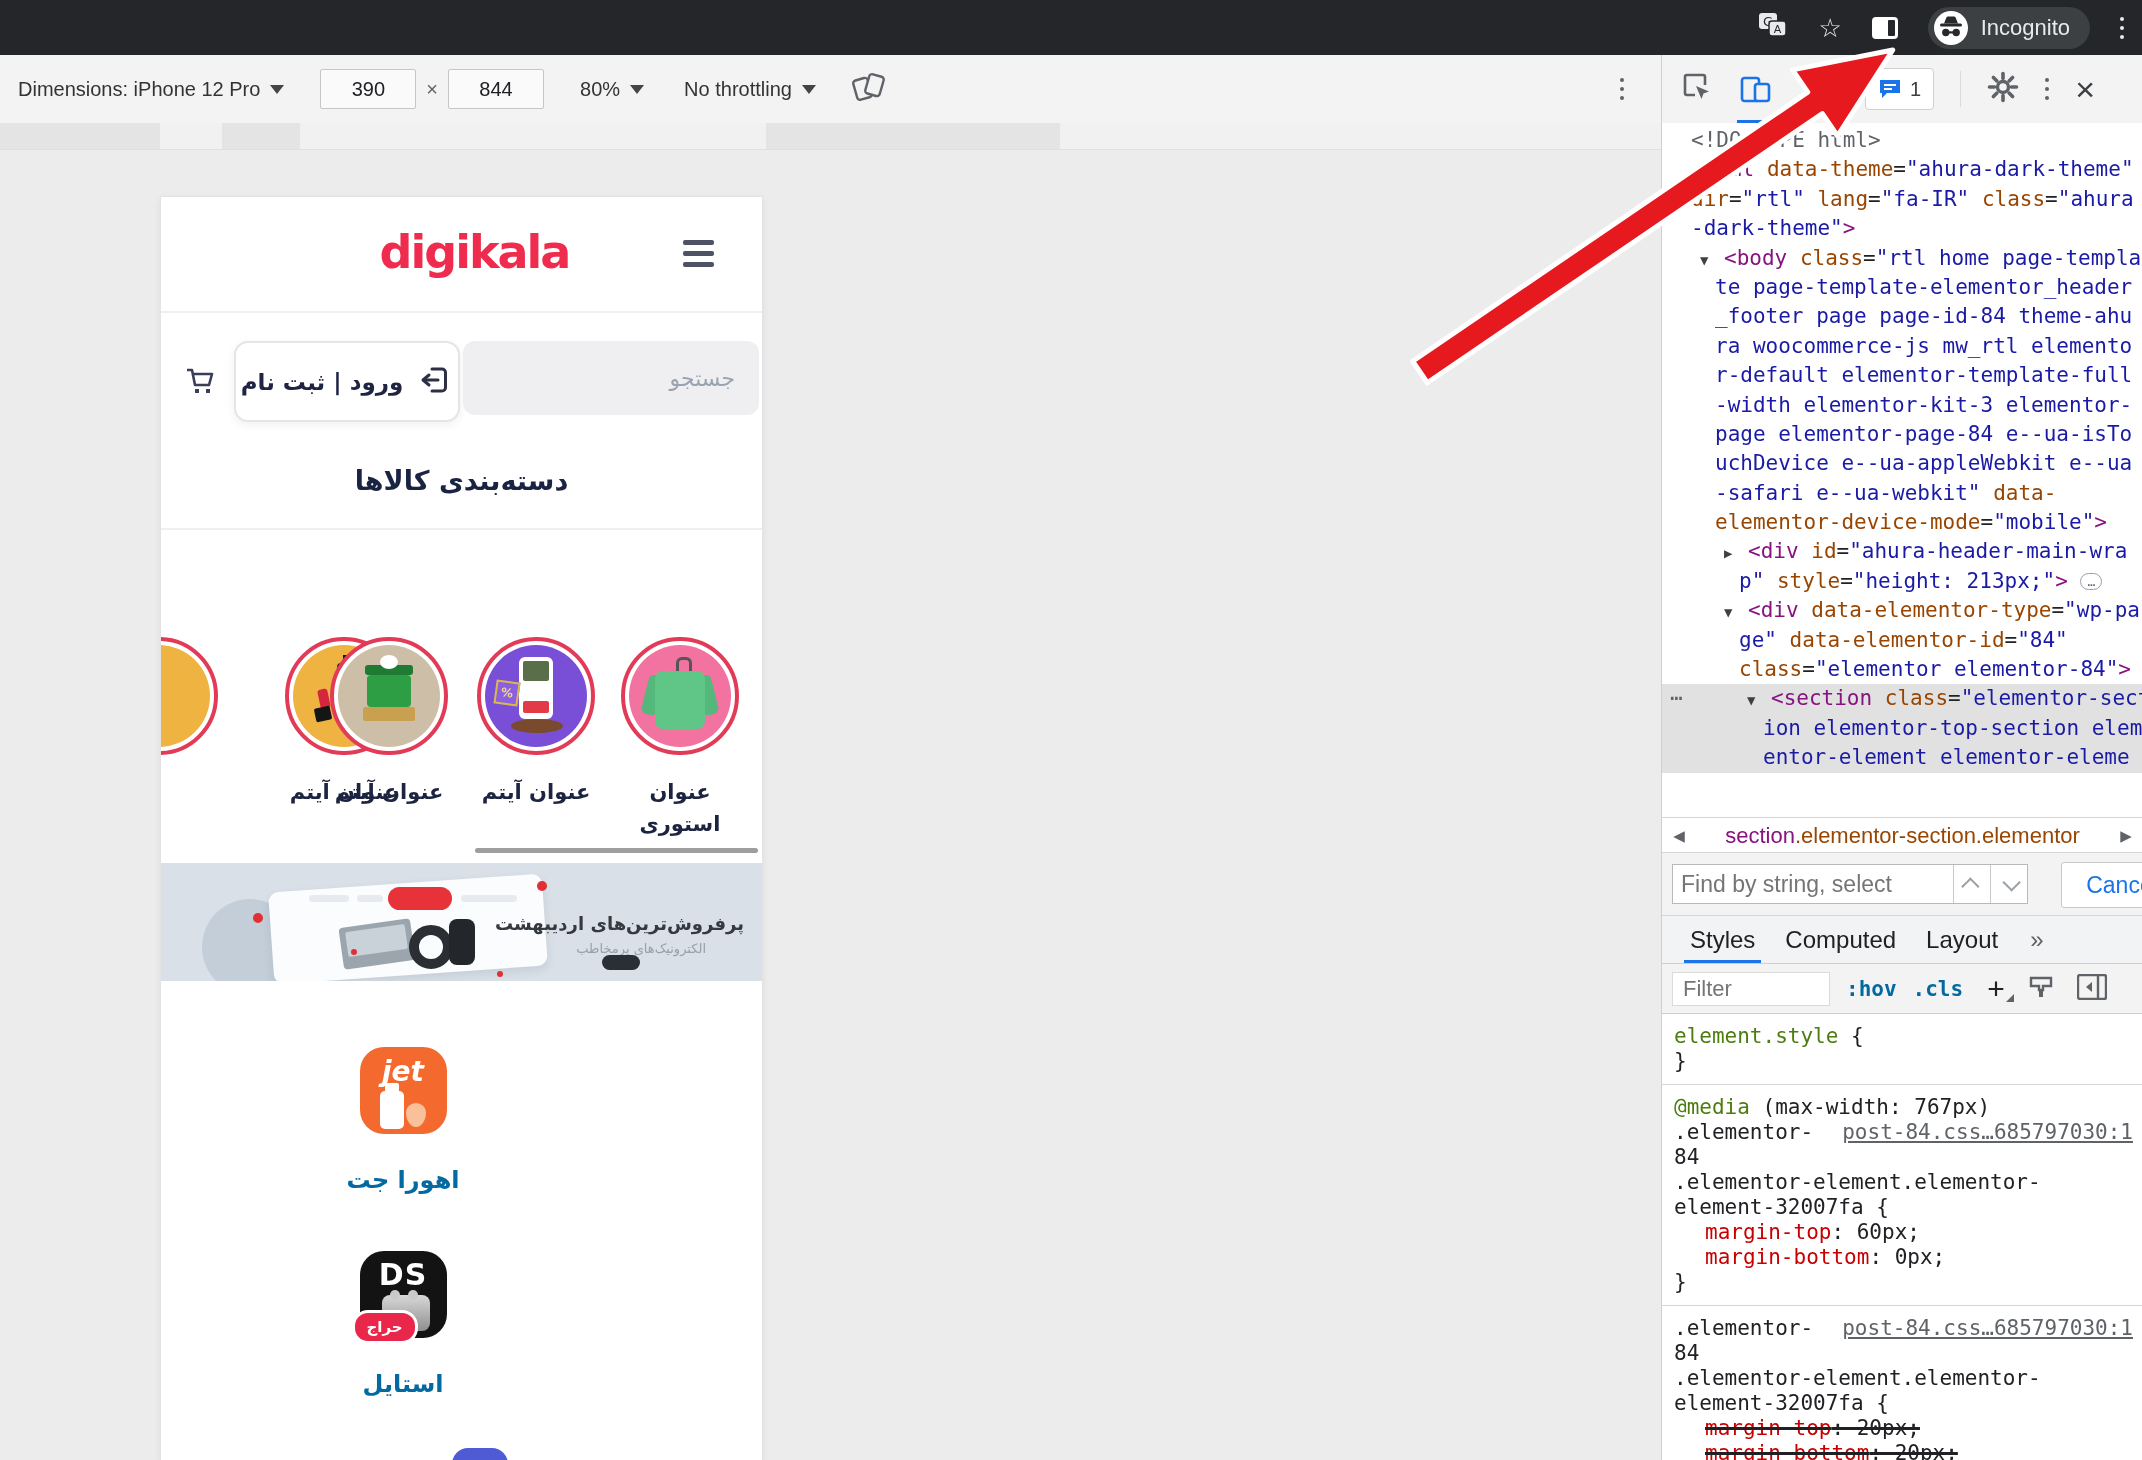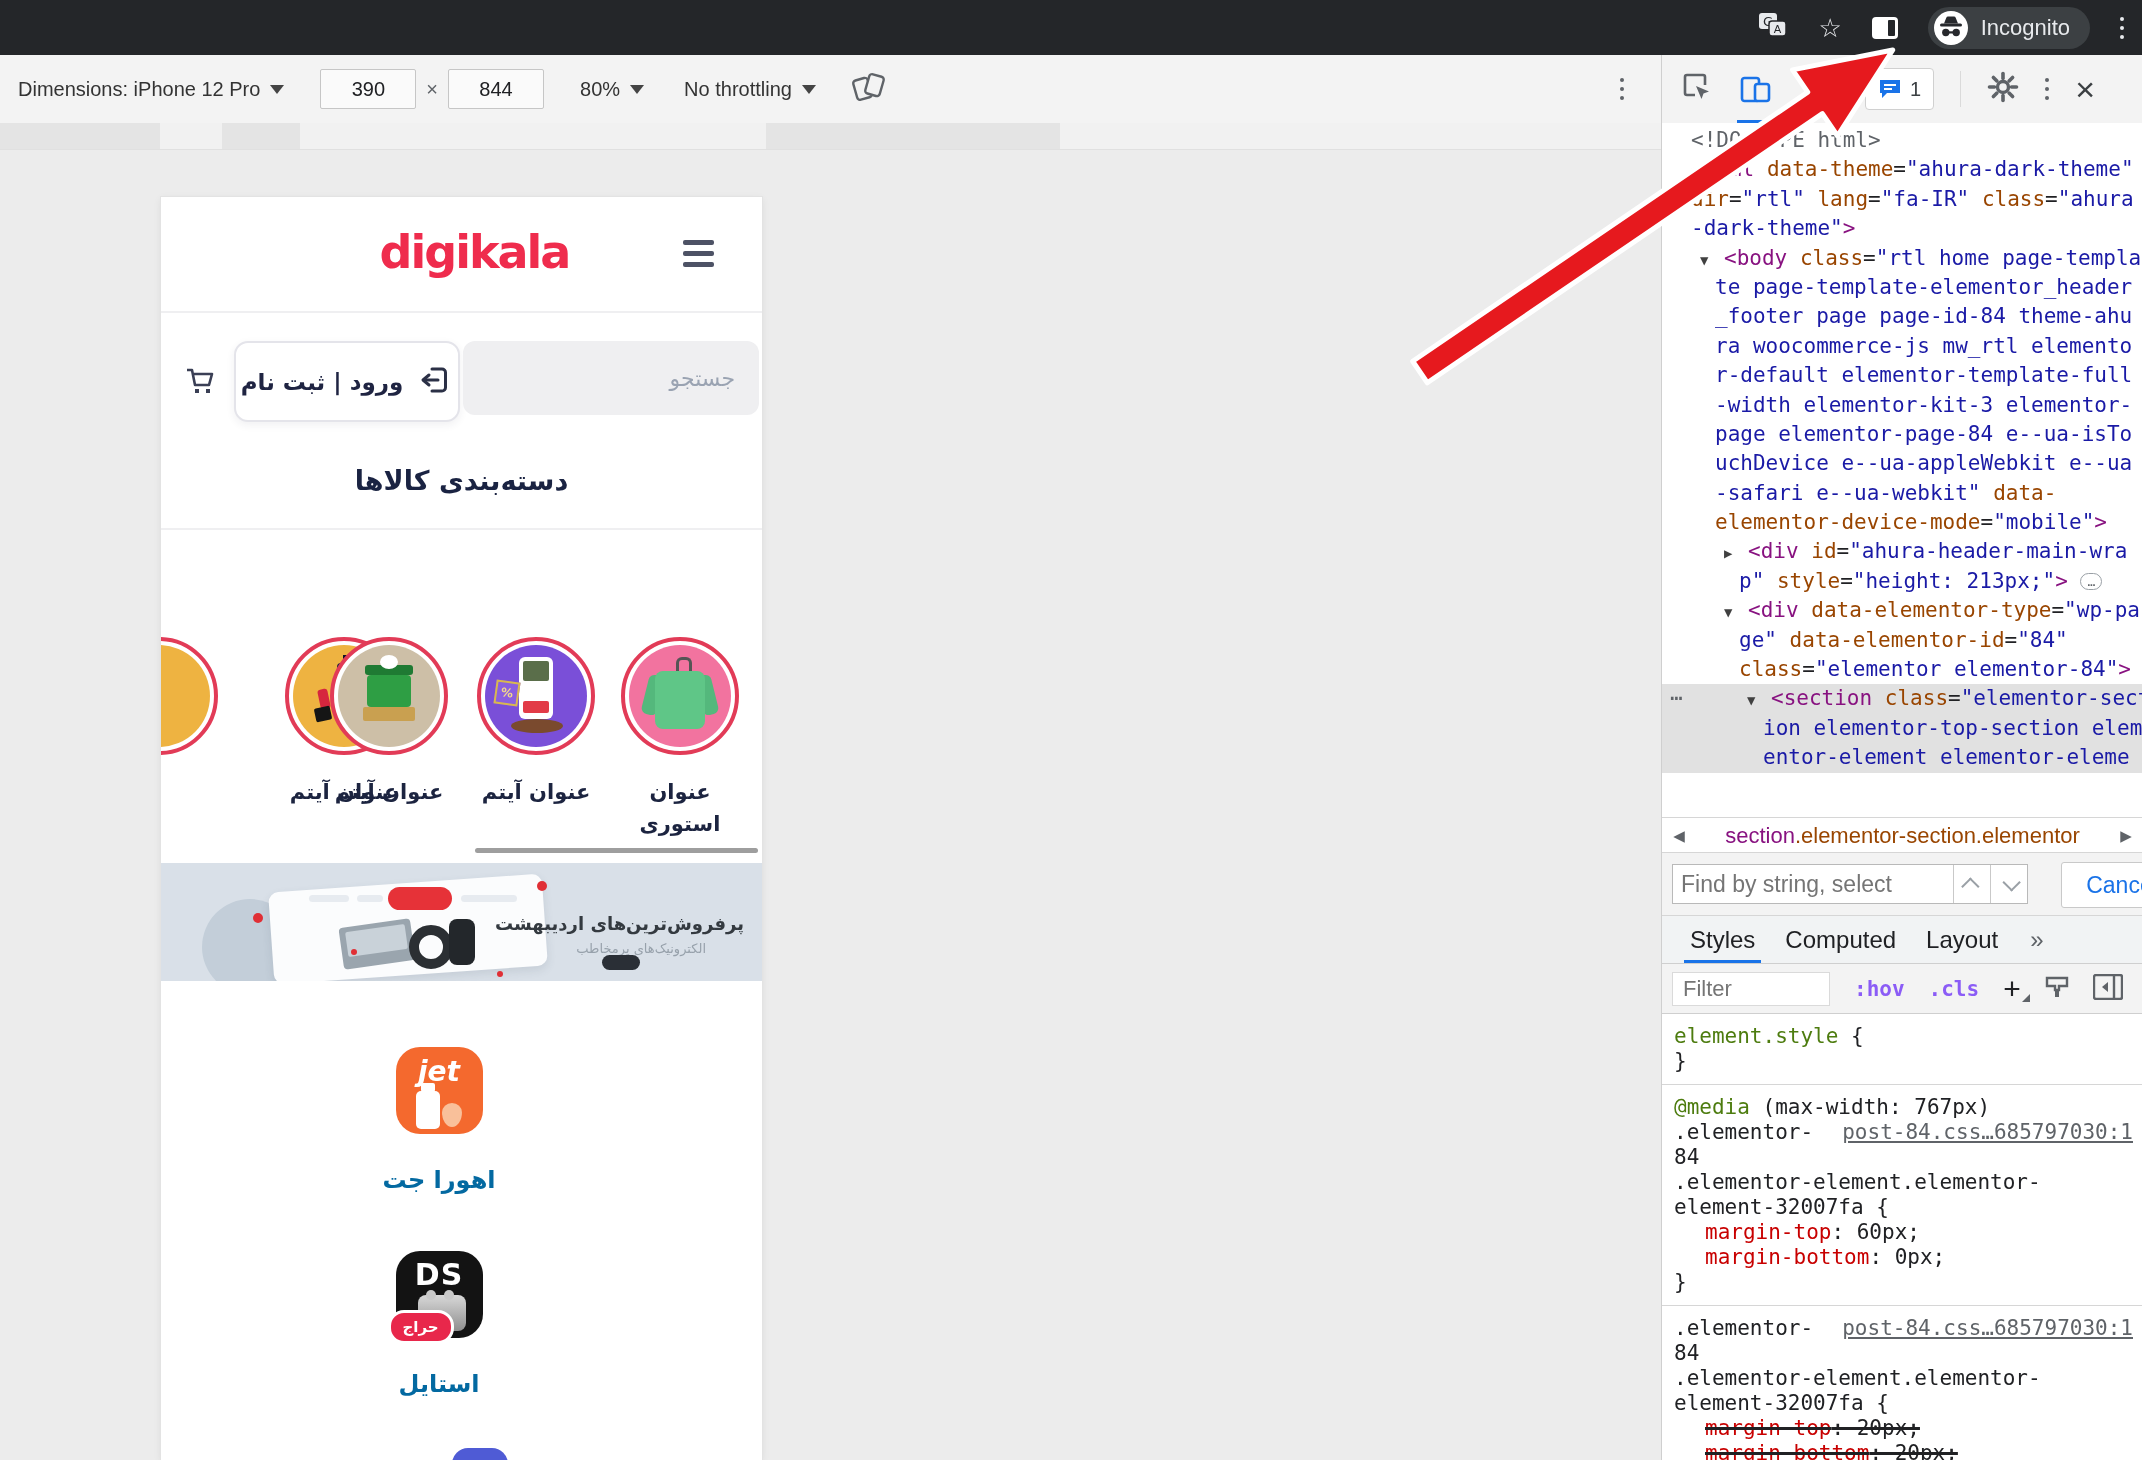--- a/index.html
+++ b/index.html
@@ -92,21 +92,21 @@
   .bn-line{position:absolute;top:32px;height:7px;background:#e7ebf0;border-radius:4px;}
   .bn-laptop{position:absolute;left:180px;top:60px;width:72px;height:42px;background:#9aa5ae;border-radius:4px;transform:rotate(-8deg);}
   .bn-laptop::after{content:"";position:absolute;left:6px;top:5px;right:6px;bottom:12px;background:#c9d2d9;border-radius:2px;}
   .bn-head{position:absolute;left:248px;top:62px;width:44px;height:44px;border:10px solid #2b2f33;border-radius:50%;box-sizing:border-box;}
   .bn-watch{position:absolute;left:288px;top:56px;width:26px;height:46px;background:#23272b;border-radius:8px;}
   .bn-dot{position:absolute;border-radius:50%;background:#e02f35;}
   .bn-title{position:absolute;right:18px;top:50px;font-size:18px;font-weight:bold;color:#343a40;direction:rtl;}
   .bn-sub{position:absolute;right:56px;top:78px;font-size:13px;color:#97a1ab;direction:rtl;}
   .bn-btn{position:absolute;right:122px;top:92px;width:38px;height:15px;background:#2a2f36;border-radius:8px;}
   
-  .appblock{position:absolute;left:0;width:484px;display:flex;flex-direction:column;align-items:center;margin-left:36px;}
+  .appblock{position:absolute;left:0;width:484px;display:flex;flex-direction:column;align-items:center;}
   .app-jet{top:850px;} .app-ds{top:1054px;}
   .app-ic{width:87px;height:87px;border-radius:24px;position:relative;overflow:visible;}
   .jet-ic{background:#f4692e;}
   .jet-ic .t{position:absolute;left:0;right:0;top:8px;text-align:center;color:#fff;font-size:28px;font-weight:800;font-style:italic;font-family:"DejaVu Sans",sans-serif;}
   .jet-bottle{position:absolute;left:20px;top:44px;width:24px;height:38px;background:#fff;border-radius:5px;}
   .jet-neck{position:absolute;left:25px;top:36px;width:14px;height:9px;background:#fff;border-radius:2px;}
   .jet-pear{position:absolute;left:46px;top:56px;width:20px;height:24px;background:#f9c09a;border-radius:50% 50% 50% 50%/40% 40% 60% 60%;}
   .ds-ic{background:#131313;}
   .ds-ic .t{position:absolute;left:0;right:0;top:6px;text-align:center;color:#fff;font-size:30px;font-weight:bold;letter-spacing:1px;}
   .ds-purse{position:absolute;left:22px;top:44px;width:48px;height:36px;border-radius:8px;background:linear-gradient(180deg,#d8d8d8,#8f8f8f);}
@@ -140,21 +140,21 @@
   .chev.down{transform:rotate(225deg) translateY(3px);}
   .cancel-btn{position:absolute;left:399px;top:9px;width:120px;height:44px;background:#fff;border:1px solid #c9c9c9;border-radius:3px;
     color:#1a73e8;font-size:23px;text-align:center;line-height:44px;}
   .tabsrow{position:absolute;left:0;top:792px;width:481px;height:49px;background:#f1f3f4;border-top:1px solid #d6d6d6;border-bottom:1px solid #cfcfcf;display:flex;align-items:center;box-sizing:border-box;}
   .dtab{position:relative;height:100%;display:flex;align-items:center;padding:0 2px;margin-left:26px;font-size:24px;color:#202124;}
   .dtab.active::after{content:"";position:absolute;left:-4px;right:-4px;bottom:0;height:3px;background:#1a73e8;}
   .dtab-more{margin-left:30px;color:#5f6368;font-size:24px;}
   .filterrow{position:absolute;left:0;top:841px;width:481px;height:50px;background:#f3f3f3;border-bottom:1px solid #cfcfcf;display:flex;align-items:center;box-sizing:border-box;}
   .filter-input{margin-left:10px;width:158px;height:34px;border:1px solid #dadada;background:#fff;font-size:22px;padding:0 10px;box-sizing:border-box;color:#202124;font-family:"Liberation Sans",sans-serif;}
   .filter-input::placeholder{color:#757575;}
-  .tb-btn{font-family:"DejaVu Sans Mono",monospace;font-size:21px;font-weight:bold;color:#8b5cf6;margin-left:24px;}
+  .tb-btn{font-family:"DejaVu Sans Mono",monospace;font-size:21px;font-weight:bold;color:#0369a1;margin-left:16px;}
   .plusbtn{position:relative;font-size:30px;color:#202124;margin-left:24px;line-height:1;}
   .plusbtn::after{content:"";position:absolute;right:-9px;bottom:2px;border-left:8px solid transparent;border-bottom:8px solid #5f6368;}
   .fr-ic{margin-left:22px;}
   
   .cssblocks{position:absolute;left:0;top:891px;width:481px;bottom:0;overflow:hidden;}
   .cssblk{border-bottom:1px solid #d6d6d6;padding:10px 10px 10px 12px;}
   .cl{line-height:25px;white-space:pre-wrap;color:#202124;display:flex;}
   .cl .grow{flex:1;}
   .cl-gray{color:#4d7c0f;}
   .csslink{color:#5f6368;text-decoration:underline;white-space:nowrap;}

